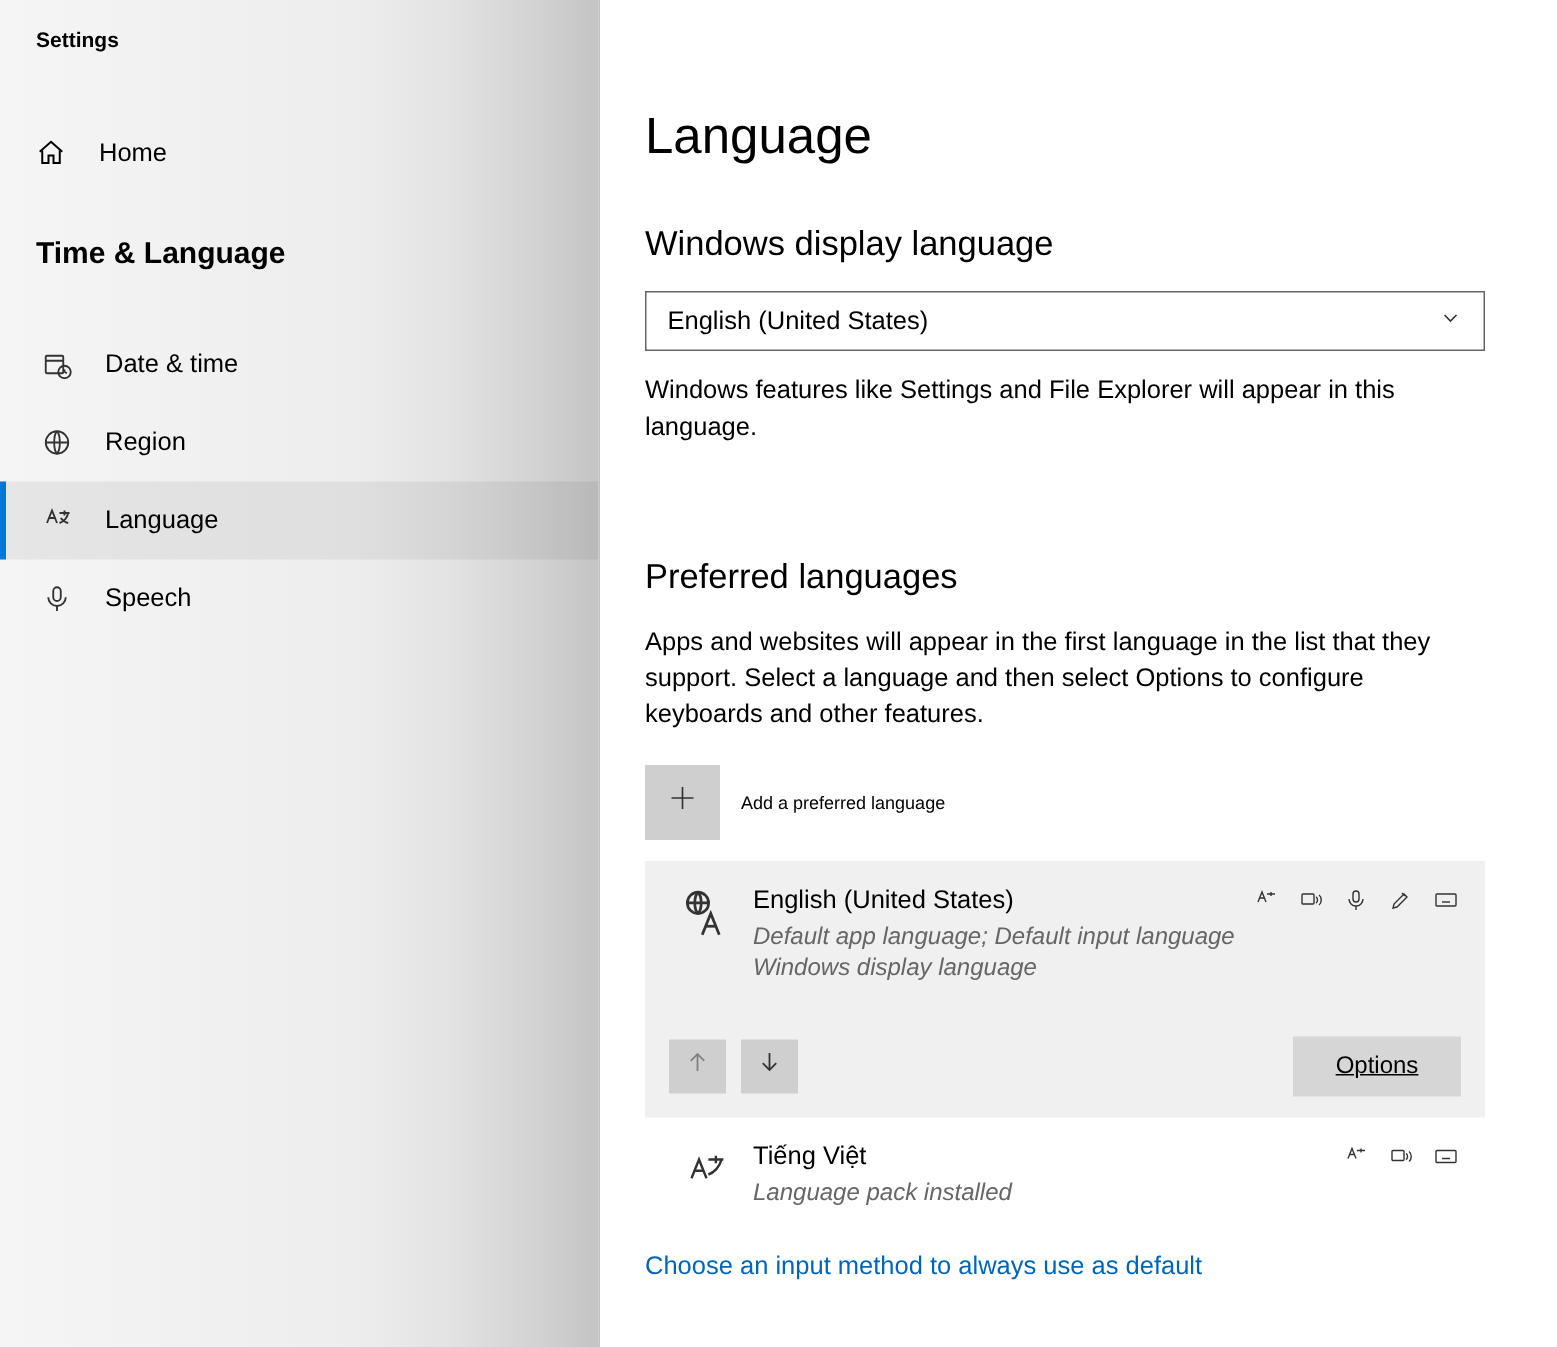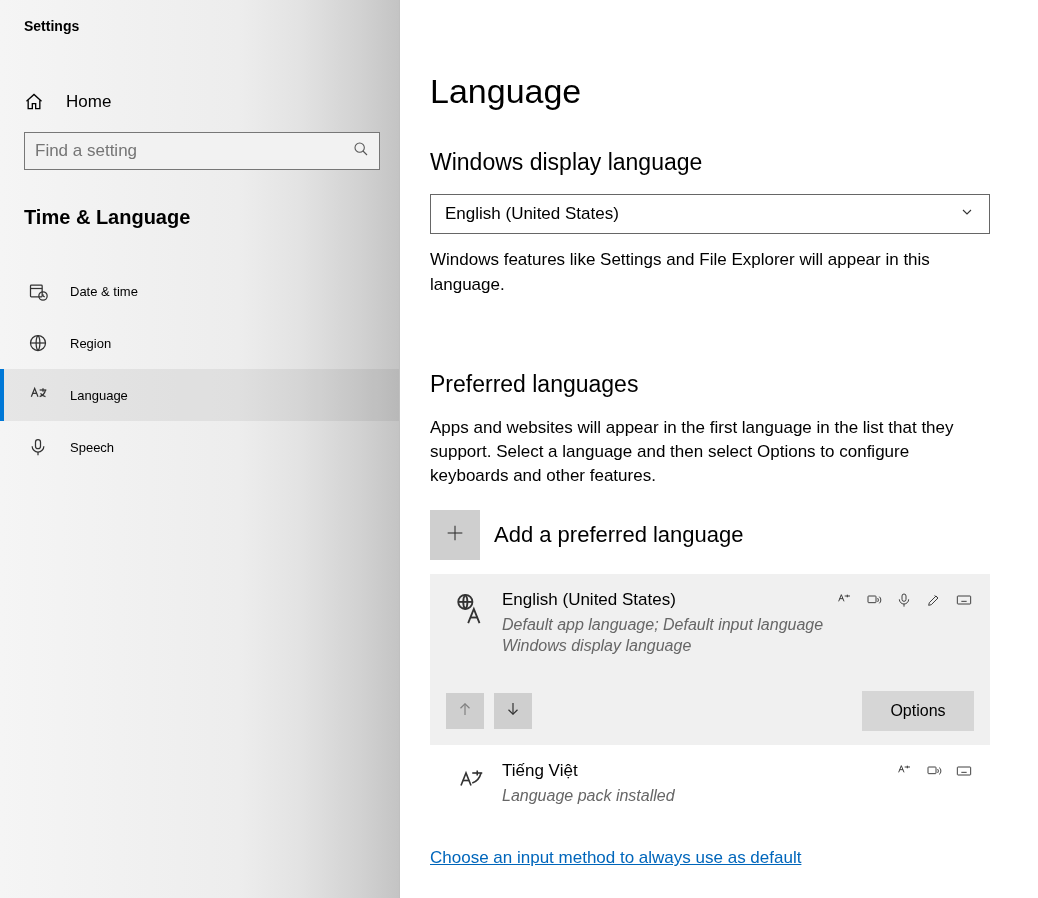--- a/index.html
+++ b/index.html
@@ -44,21 +44,21 @@
   .section-title {
     padding: 36px 24px 12px 24px;
     font-size: 20px;
     font-weight: 600;
   }
 
   .nav-list { margin-top: 24px; }
   .nav-item {
     display: flex; align-items: center;
     padding: 16px 24px;
-    font-size: 13px;
+    font-size: 17px;
     cursor: pointer;
     border-left: 4px solid transparent;
     text-align: right;
   }
   .nav-item.active {
     background: rgba(0,0,0,0.06);
     border-left: 4px solid #0078d7;
   }
   .nav-item .icon { width: 26px; margin-right: 16px; display:flex; align-items:center; color:#333; }
 
@@ -105,21 +105,21 @@
     margin-bottom: 14px;
     cursor: pointer;
   }
   .add-btn {
     width: 50px; height: 50px;
     background: #cfcfcf;
     display: flex; align-items: center; justify-content: center;
     margin-right: 14px;
   }
   .add-btn svg { color:#333; }
-  .add-label { font-size: 22px; }
+  .add-label { font-size: 12px; }
 
   .lang-card {
     width: 560px;
     background: #f0f0f0;
     padding: 16px 16px 14px 16px;
   }
   .lang-head {
     display: flex;
     align-items: flex-start;
   }
@@ -139,74 +139,62 @@
     display:flex; justify-content: space-between; align-items: center;
     margin-top: 34px;
   }
   .arrow-btns { display:flex; gap:10px; }
   .arr {
     width: 38px; height: 36px;
     background: #cfcfcf;
     display:flex; align-items:center; justify-content:center;
     cursor: pointer;
   }
-  .act-btns { display:flex; gap:10px; }
+  .act-btns { display:flex; gap:10px;text-decoration:underline; }
   .act {
     width: 112px; height: 40px;
     background: #d6d6d6;
     display:flex; align-items:center; justify-content:center;
     font-size: 16px;
     cursor: pointer;
   }
   .act.disabled { color:#999; }
 
   .lang-row2 {
     width: 560px;
     display: flex; align-items: flex-start;
     padding: 16px 16px 10px 16px;
   }
 
   .link {
     color: #0066bb;
     font-size: 17px;
-    margin-top: 32px;
+    margin-top: 18px;
     cursor: pointer;
     display: inline-block;
-    text-decoration: underline;
   }
 </style>
 </head>
 <body>
 
 <div class="app">
 
   <div class="sidebar">
     <div class="app-title">Settings</div>
 
     <div class="home-row">
       <span class="icon">
         <svg width="20" height="20" viewBox="0 0 24 24" fill="none" stroke="currentColor" stroke-width="1.6">
             <path d="M3 11l9-8 9 8"></path>
             <path d="M5 10v10h5v-6h4v6h5V10"></path>
           </svg>
       </span>
       <span>Home</span>
     </div>
 
-    <div class="search-wrap">
-      <div class="search-box">
-        <input class="search-input" placeholder="Find a setting" style="">
-        <span class="search-icon">
-          <svg width="16" height="16" viewBox="0 0 24 24" fill="none" stroke="currentColor" stroke-width="1.6">
-              <circle cx="10" cy="10" r="7"></circle>
-              <line x1="21" y1="21" x2="15" y2="15"></line>
-            </svg>
-        </span>
-      </div>
-    </div>
 
     <div class="section-title">Time &amp; Language</div>
 
     <div class="nav-list">
       <div class="nav-item">
         <span class="icon">
           <svg width="20" height="20" viewBox="0 0 24 24" fill="none" stroke="currentColor" stroke-width="1.5">
               <rect x="3" y="5" width="14" height="14" rx="1"></rect>
               <line x1="3" y1="9" x2="17" y2="9"></line>
               <circle cx="18" cy="18" r="5"></circle>

